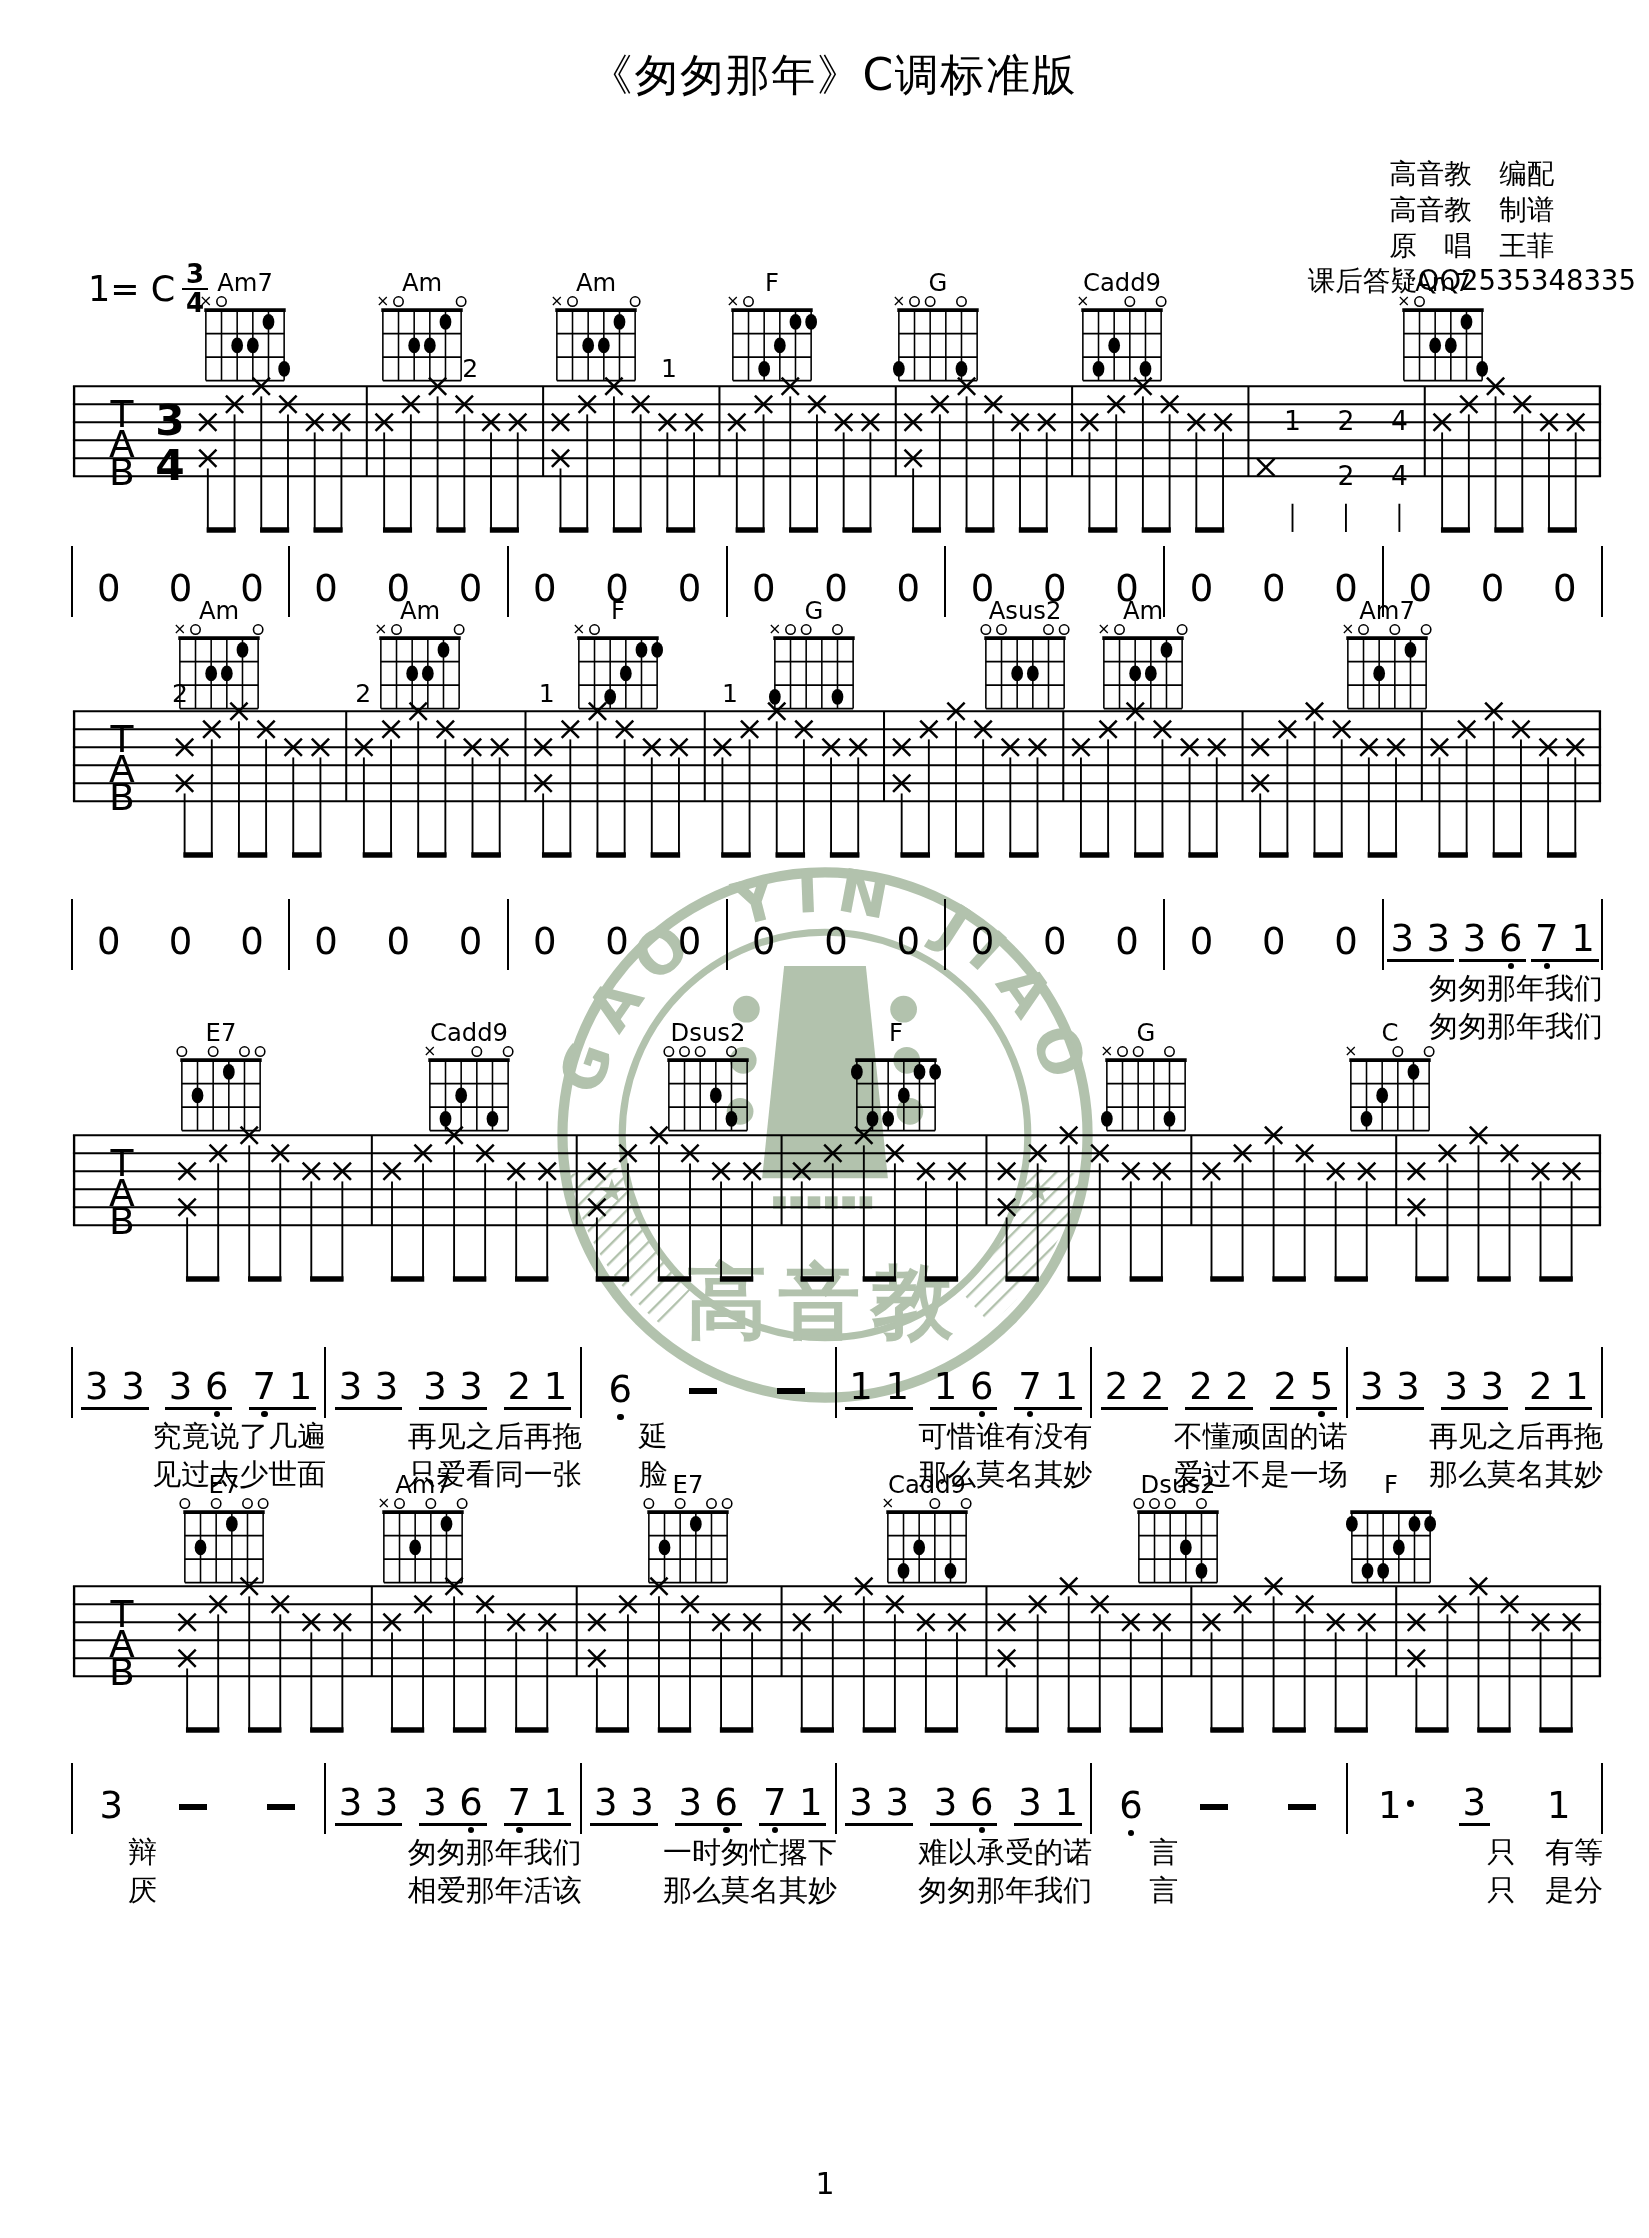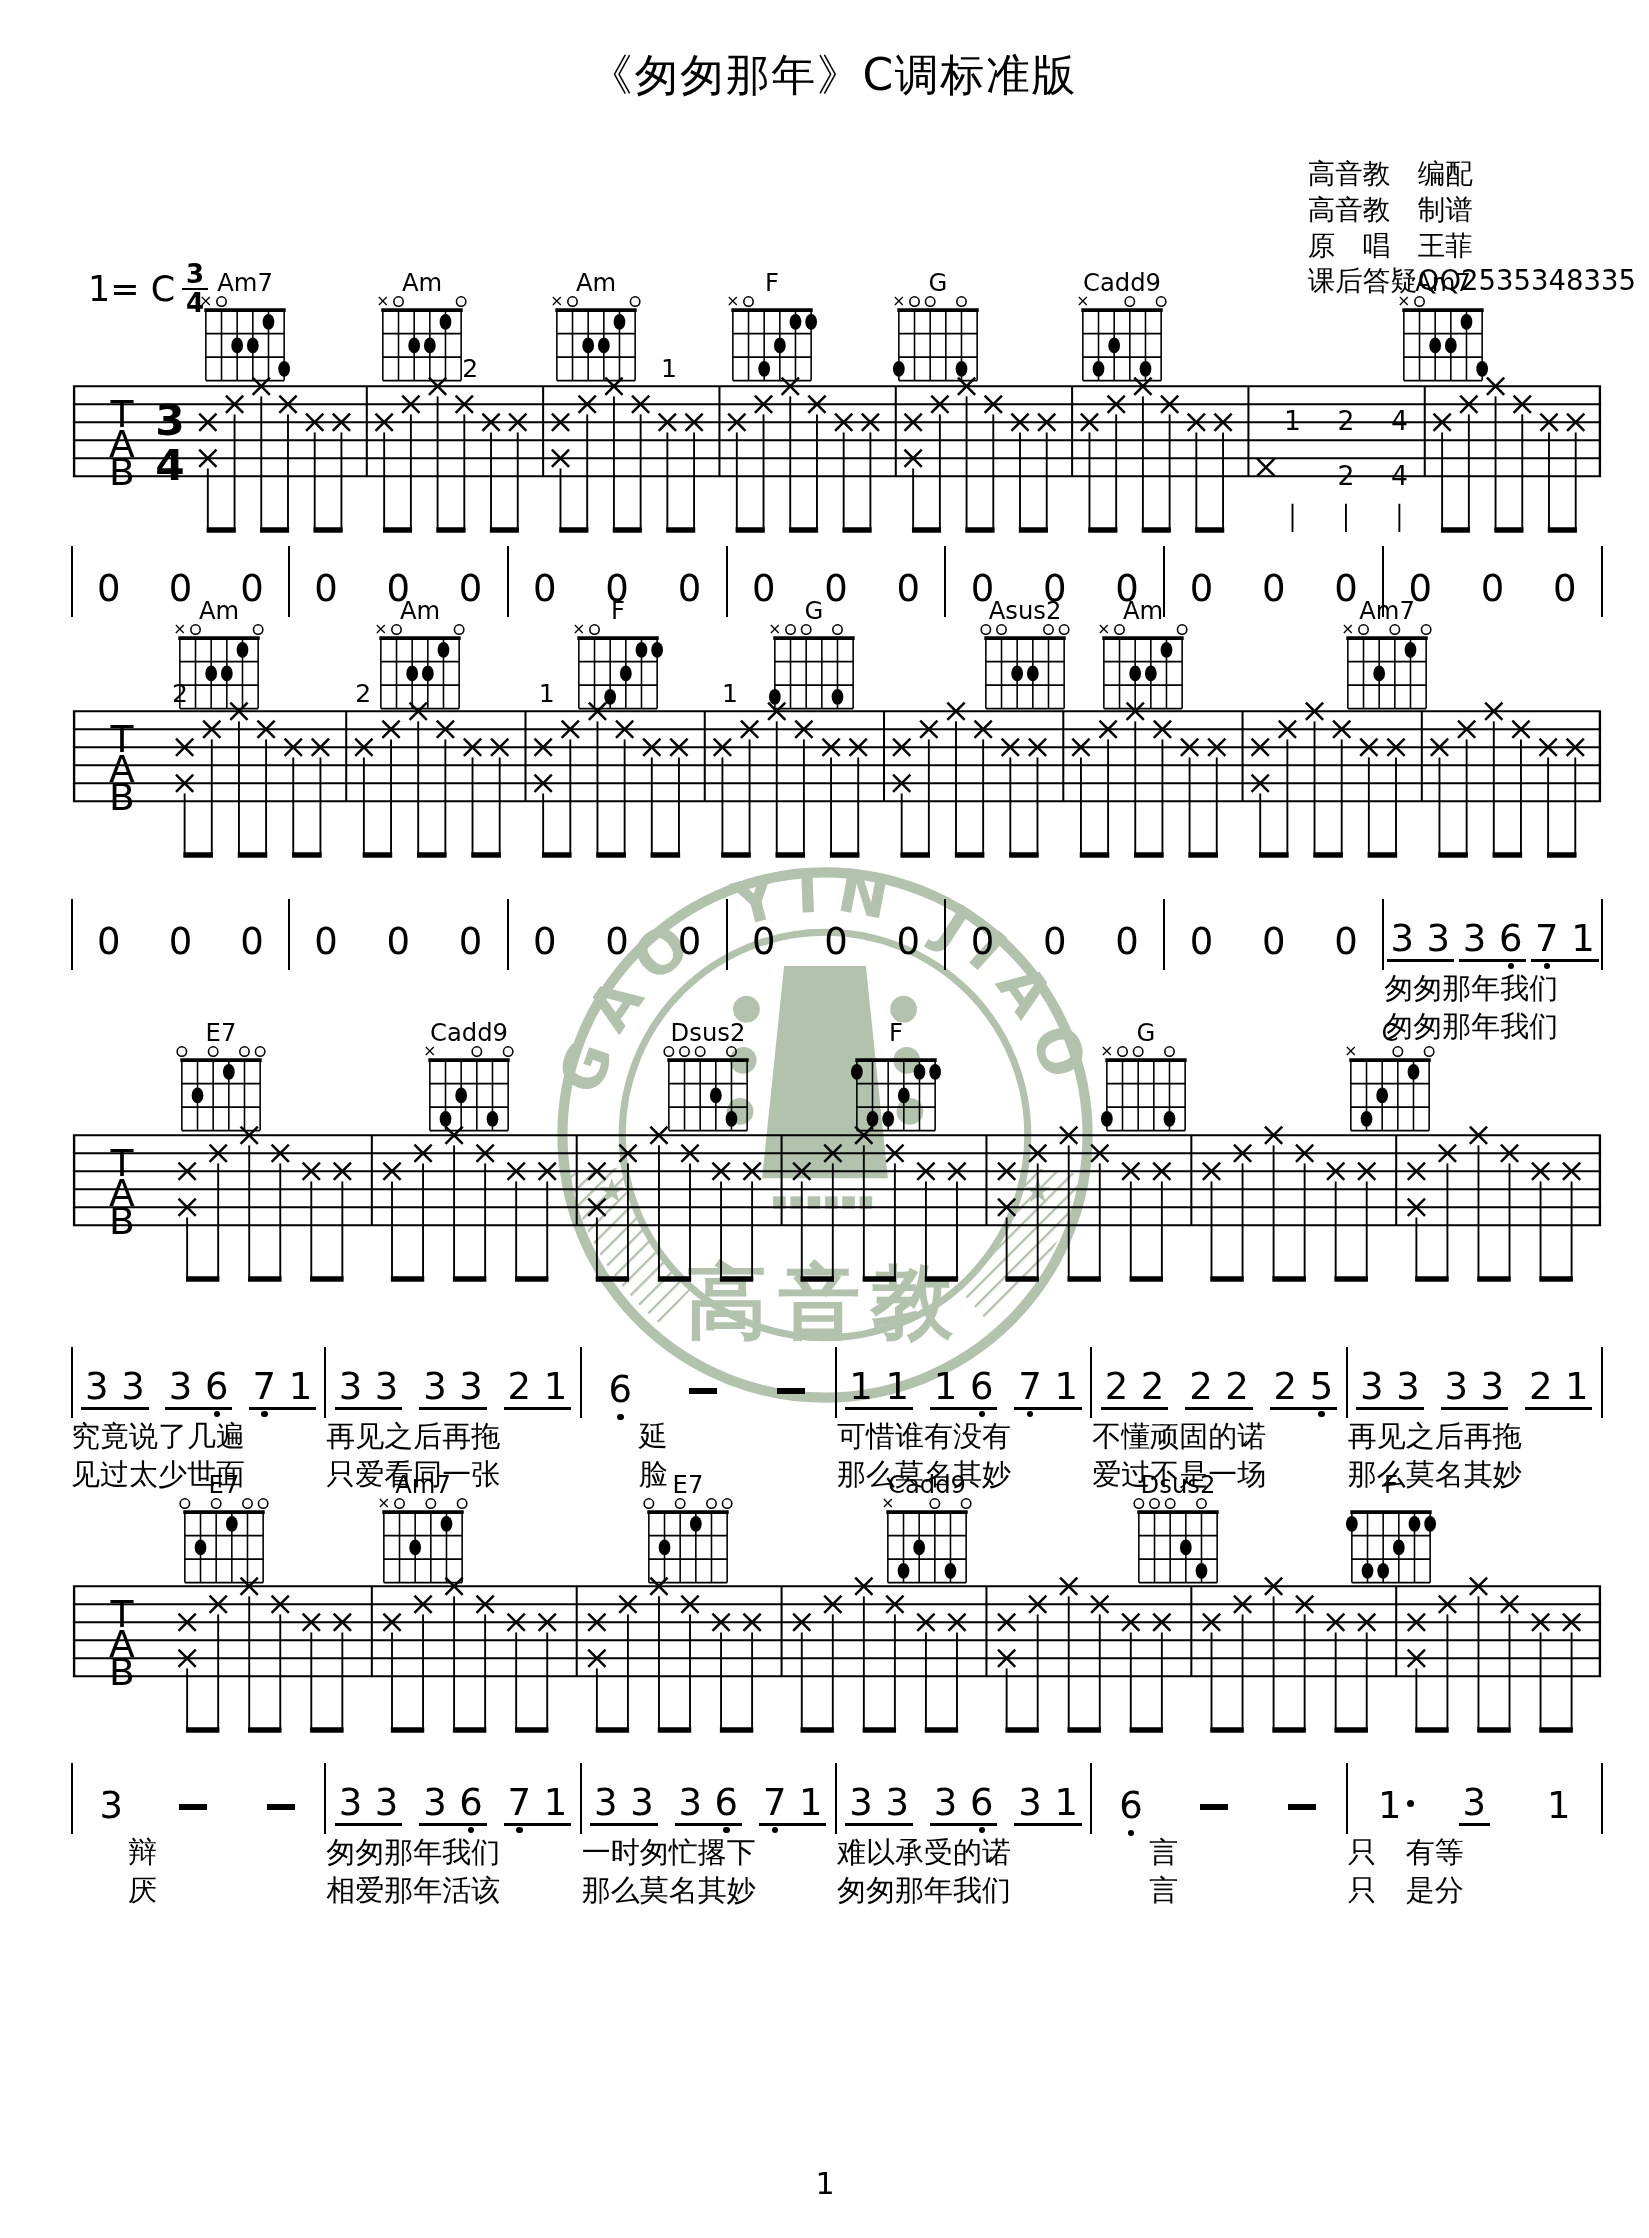--- a/index.html
+++ b/index.html
@@ -1,38 +1,38 @@
 <!DOCTYPE html>
 <html style="font-size:12.6px"><head>
 <meta charset="utf-8">
 <style>
   html,body{margin:0;padding:0;background:#e8e8e8;}
   #page{position:relative;width:1650px;height:2239px;background:#ffffff;overflow:hidden;
         font-family:"DejaVu Sans","Liberation Sans",sans-serif;color:#000;}
   .abs{position:absolute;}
   #title{top:46px;left:8px;width:1650px;text-align:center;font-size:44px;font-weight:normal;letter-spacing:1.6px;}
-  #credits{top:156px;right:14px;text-align:left;font-size:27.5px;line-height:1.30;font-weight:500;}
+  #credits{top:156px;right:14px;text-align:center;font-size:27.5px;line-height:1.30;font-weight:500;}
   #keysig{top:261px;left:88px;font-size:35px;font-weight:500;display:flex;align-items:center;gap:7px;}
   .frac{display:inline-block;text-align:center;font-weight:bold;}
   .frac .fn{display:block;font-size:26px;line-height:1.0;border-bottom:2.4px solid #000;padding:0 3.9px 0.8px;}
   .frac .fd{display:block;font-size:26px;line-height:1.05;}
   #pagenum{top:2166px;left:0;width:1650px;text-align:center;font-size:30px;}
   
   .vline{position:absolute;left:71px;width:1532px;display:flex;}
   .vcell{flex:1;display:flex;flex-direction:column;min-width:0;}
   .vnotes{height:63px;display:flex;justify-content:space-around;align-items:flex-end;
           border-right:2.4px solid #000;padding-bottom:7.9px;}
   .vcell:first-child .vnotes{border-left:2.4px solid #000;}
   .grp{display:inline-flex;gap:12.6px;padding:0 3.9px 3.1px;align-items:flex-end;}
   .grp.u{border-bottom:3.1px solid #000;}
   .tok{position:relative;display:inline-block;font-size:37px;line-height:0.92;}
   .tok .ld{position:absolute;left:50%;bottom:-13.4px;width:6.3px;height:6.3px;margin-left:-3.1px;border-radius:50%;background:#000;}
   .tok .hd{position:absolute;right:-12.6px;top:11px;width:7px;height:7px;border-radius:50%;background:#000;}
   .dash{display:inline-block;width:28px;height:6.3px;background:#000;margin:0 3.1px 12.6px;}
-  .vlyr{height:38px;font-size:29px;text-align:left;white-space:pre;overflow:visible;line-height:1.25;}
+  .vlyr{height:38px;font-size:29px;text-align:right;white-space:pre;overflow:visible;line-height:1.25;}
   .vlyr.la{text-align:left;padding-left:57px;}
   svg text{font-family:"DejaVu Sans","Liberation Sans",sans-serif;}
   .wm{opacity:0.95;}
 </style>
 </head>
 <body>
 
 <div id="page">
   <div class="abs wm" id="watermark" style="left: 542px; top: 852px;"><svg width="566" height="566" viewBox="-360 -360 720 720">
         <defs>

